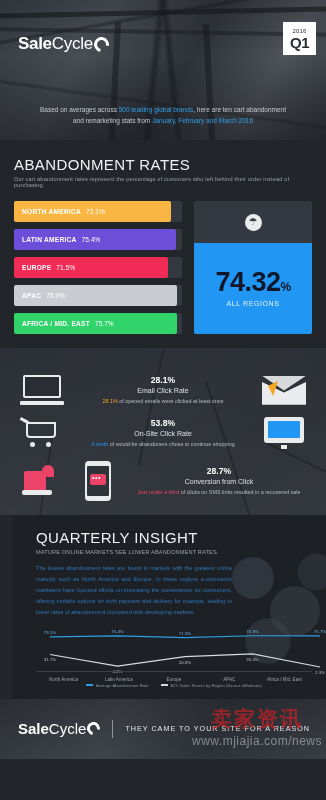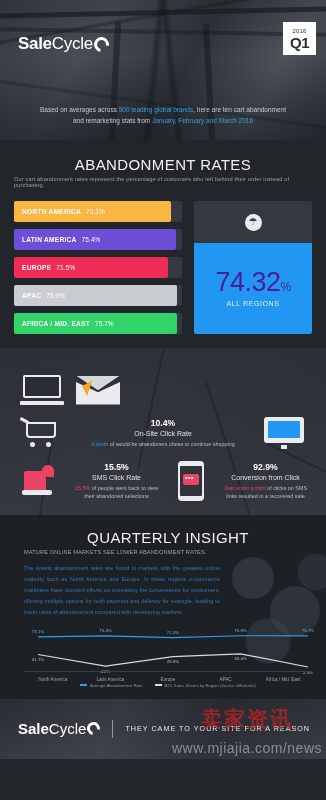--- a/index.html
+++ b/index.html
@@ -63,21 +63,21 @@
     letter-spacing: 1.1px; color: #f2f3f4;
   }
   .hero-sub {
     position: absolute; left: 24px; right: 24px; top: 104px;
     text-align: center; font-size: 6.5px; line-height: 1.75;
     color: #c6cace; font-weight: 400;
   }
   .hero-sub .hl { color: #2e9fe6; }
 
   
-  .sec-title { font-size: 15px; font-weight: 300; letter-spacing: 0.4px; color: #f0f1f2; text-align: center; }
+  .sec-title { font-size: 15px; font-weight: 300; letter-spacing: 0.4px; color: #f0f1f2; }
   .sec-sub { font-size: 5.6px; letter-spacing: 0.15px; color: #9aa0a7; margin-top: 3px; }
 
   
   .abandon { background: #22252a; padding: 16px 14px 14px 14px; position: relative; }
   .ab-grid { display: flex; gap: 12px; margin-top: 13px; }
   .ab-bars { width: 168px; display: flex; flex-direction: column; gap: 7px; }
   .bar-track {
     position: relative; height: 21px; background: #343941; border-radius: 2px;
   }
   .bar-fill {
@@ -94,21 +94,21 @@
   .globe-ic {
     width: 17px; height: 17px; border-radius: 50%; background: #e9ebed;
     display: flex; align-items: center; justify-content: center;
     color: #3a3f47; font-size: 10px; line-height: 1;
   }
   .ab-total-body {
     flex: 1; background: #2196f3; border-radius: 0 0 2px 2px;
     display: flex; flex-direction: column; align-items: center; justify-content: center;
     padding-bottom: 4px;
   }
-  .big-num { font-size: 27px; font-weight: 400; color: #4c1d95; letter-spacing: -0.5px; }
+  .big-num { font-size: 27px; font-weight: 700; color: #0f172a; letter-spacing: -0.5px; }
   .big-num .pct { font-size: 12px; }
   .ab-total-cap { font-size: 7px; letter-spacing: 0.6px; color: #e3f2fd; margin-top: 2px; }
 
   
   .highlights {
     background:
       linear-gradient(180deg, rgba(42,46,52,0.9), rgba(50,54,60,0.9)),
       linear-gradient(140deg,#3b4046,#52575e 40%,#3a3e44 70%,#4c5158);
     padding: 15px 14px 14px 14px; position: relative; overflow: hidden;
   }
@@ -146,21 +146,21 @@
   .hand .box { position:absolute; left:4px; top:6px; width:22px; height:20px; background:#ec4368; border-radius:2px; }
   .hand .thumb { position:absolute; left:22px; top:0; width:12px; height:12px; background:#ec4368; border-radius:50% 50% 0 50%; }
   .hand .cuff { position:absolute; left:2px; bottom:2px; width:30px; height:5px; background:#e9ebed; border-radius:2px; }
   .phone { width: 26px; height: 40px; position: relative; }
   .phone .b { position:absolute; inset:0; background:#e9ebed; border-radius:4px; }
   .phone .s { position:absolute; left:2px; top:5px; right:2px; bottom:5px; background:#2f343a; border-radius:1px; }
   .phone .bub { position:absolute; left:5px; top:13px; width:16px; height:11px; background:#ec4368; border-radius:2px; }
   .phone .bub:after { content:"•••"; position:absolute; left:2px; top:0px; font-size:7px; color:#fff; letter-spacing:0.5px; }
 
   
-  .insight { background: #1d2025; padding: 14px 14px 8px 24px; position: relative; overflow: hidden; }
+  .insight { background: #1d2025; padding: 14px 14px 8px 24px; position: relative; overflow: hidden; margin-left: 12px; }
   .globe-bg {
     position: absolute; right: -26px; top: 18px; width: 150px; height: 150px;
     border-radius: 50%;
     background:
       radial-gradient(circle at 34% 30%, rgba(70,78,88,0.55) 0 14%, transparent 15%),
       radial-gradient(circle at 62% 52%, rgba(70,78,88,0.5) 0 20%, transparent 21%),
       radial-gradient(circle at 44% 72%, rgba(70,78,88,0.45) 0 16%, transparent 17%),
       radial-gradient(circle at 76% 26%, rgba(70,78,88,0.4) 0 11%, transparent 12%);
     opacity: 0.85;
   }
@@ -186,21 +186,21 @@
     display: flex; align-items: center; padding-left: 18px;
   }
   .footer .logo2 { font-size: 15px; font-weight: 700; color:#fff; display:flex; align-items:center; }
   .footer .logo2 .thin { font-weight: 400; }
   .footer .divider { width:1px; height:18px; background: rgba(255,255,255,0.45); margin: 0 12px; }
   .footer .tag { font-size: 7.2px; letter-spacing: 1px; color:#e6e8ea; }
   .watermark {
     position: absolute; right: 4px; top: 6px; text-align: center; pointer-events:none;
   }
   .watermark .cn { font-size: 21px; font-weight: 700; color: rgba(196,32,38,0.72); letter-spacing: 2px; }
-  .watermark .url { font-size: 14px; color: rgba(205,210,215,0.55); letter-spacing: 0.5px; margin-top: 7px; }
+  .watermark .url { font-size: 12px; color: rgba(205,210,215,0.55); letter-spacing: 0.5px; margin-top: 1px; }
 </style>
 </head>
 <body>
 
 <div class="page">
 
   <div class="hero">
     <div class="hero-rails"></div>
     <div class="hero-beam"></div>
     <div class="hero-beam b2"></div>
@@ -284,74 +284,74 @@
     <div class="crack" style="left:260px;top:120px;width:120px;height:1.5px;transform:rotate(26deg)"></div>
 
 
     <div class="hl-row">
       <div class="hl-icon">
         <div class="dev-laptop">
             <div class="scr"></div>
             <div class="base"></div>
           </div>
       </div>
+      <div class="hl-txt">
+        <div class="hl-num">28.1%</div>
+        <div class="hl-cap">Email Click Rate</div>
+        <div class="hl-desc"><span class="o">28.1%</span><span> of opened emails were clicked at least once</span></div>
+      </div>
       <div class="hl-icon">
         <div class="env">
             <div class="body"></div>
             <div class="flap"></div>
             <div class="arrow-orange"></div>
           </div>
       </div>
     </div>
 
     <div class="hl-row">
       <div class="hl-icon">
         <div class="cart">
             <div class="handle"></div>
             <div class="basket"></div>
             <div class="w1"></div>
             <div class="w2"></div>
           </div>
       </div>
       <div class="hl-txt">
-        <div class="hl-num">10.4%</div>
+        <div class="hl-num">53.8%</div>
         <div class="hl-cap">On-Site Click Rate</div>
         <div class="hl-desc"><span class="b">A tenth</span><span> of would-be abandoners chose to continue shopping</span></div>
       </div>
       <div class="hl-icon">
         <div class="monitor">
             <div class="frame"></div>
             <div class="scr"></div>
             <div class="stand"></div>
           </div>
       </div>
     </div>
 
     <div class="hl-row">
       <div class="hl-icon">
         <div class="hand">
             <div class="box"></div>
             <div class="thumb"></div>
             <div class="cuff"></div>
           </div>
       </div>
-      <div class="hl-txt">
-        <div class="hl-num">15.5%</div>
-        <div class="hl-cap">SMS Click Rate</div>
-        <div class="hl-desc"><span class="p">15.5%</span><span> of people went back to view their abandoned selections</span></div>
-      </div>
       <div class="hl-icon">
         <div class="phone">
             <div class="b"></div>
             <div class="s"></div>
             <div class="bub"></div>
           </div>
       </div>
       <div class="hl-txt">
-        <div class="hl-num">92.9%</div>
+        <div class="hl-num">28.7%</div>
         <div class="hl-cap">Conversion from Click</div>
         <div class="hl-desc"><span class="p">Just under a third</span><span> of clicks on SMS links resulted in a recovered sale</span></div>
       </div>
     </div>
   </div>
 
   <div class="insight">
     <div class="globe-bg"></div>
 
     <div class="sec-title">QUARTERLY INSIGHT</div>

